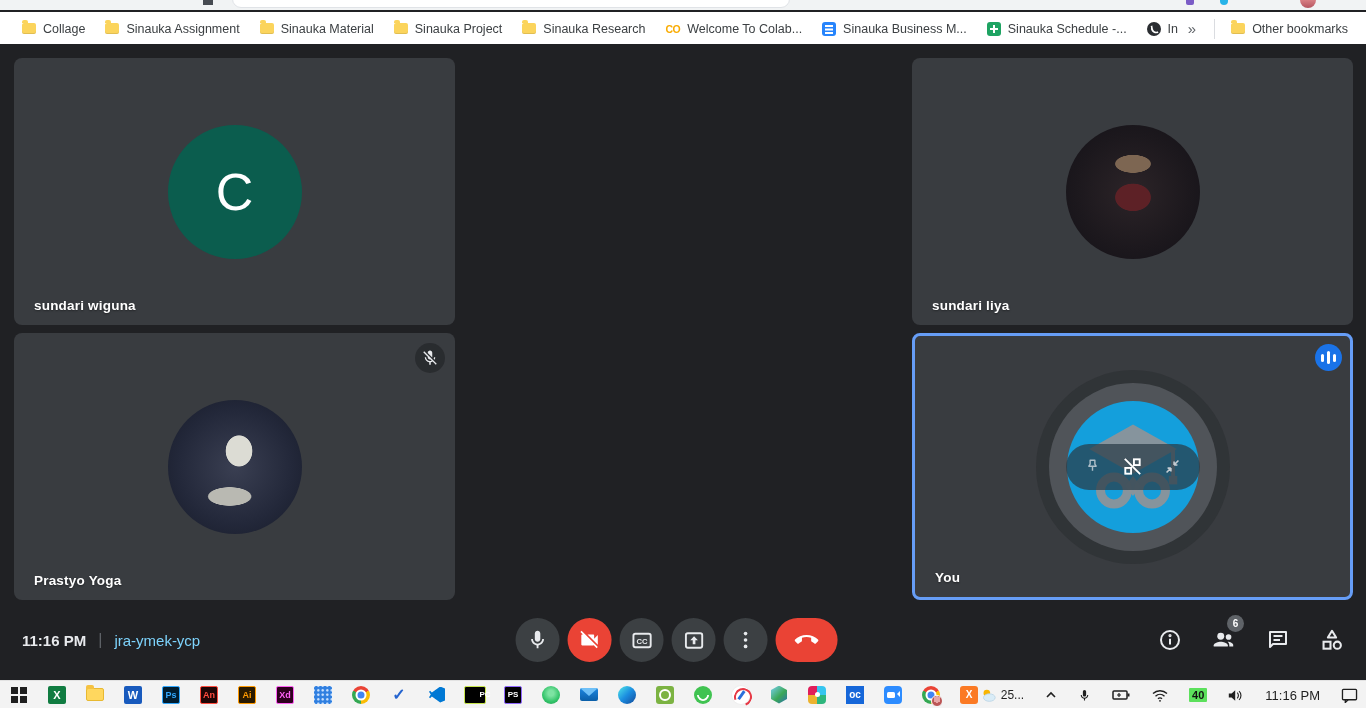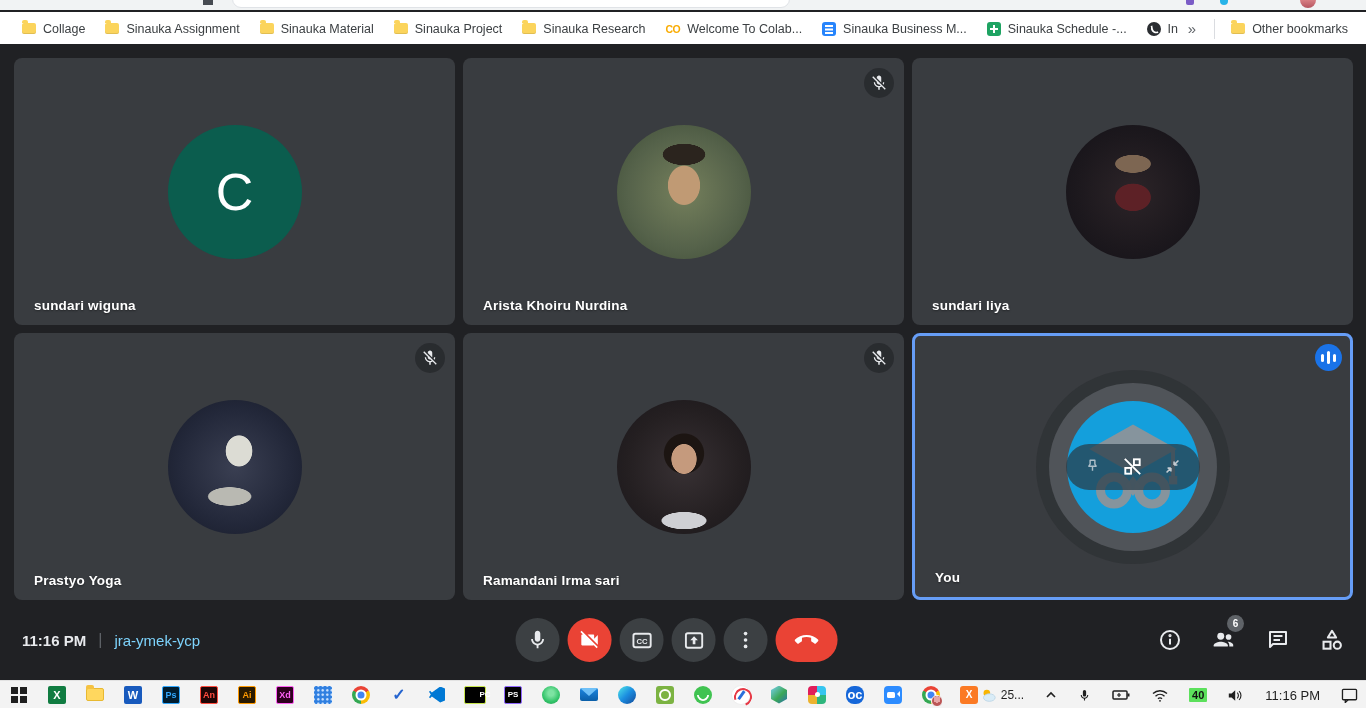--- a/index.html
+++ b/index.html
@@ -120,21 +120,21 @@
   .k-greencam { background:#7cb342; border-radius:3px; }
   .k-greencam::before { content:""; width:8px; height:8px; border:2px solid #fff; border-radius:50%; }
   .k-whatsapp { border-radius:50%; background:#40c351; }
   .k-whatsapp::before { content:""; width:8px; height:8px; border:2.2px solid #fff; border-top-color:transparent; border-right-color:transparent; border-radius:50%; transform:rotate(-45deg); }
   .k-redswirl { border-radius:50%; background:#fff; box-shadow:0 0 0 1px #eee; }
   .k-redswirl::before { content:""; position:absolute; left:2px; top:2px; width:14px; height:14px; border:2.5px solid #e63946; border-bottom-color:transparent; border-radius:50%; transform:rotate(25deg); }
   .k-redswirl::after { content:""; position:absolute; left:8px; top:4px; width:2.5px; height:10px; background:#2a6fdb; transform:rotate(35deg); }
   .k-hexagon { width:16px; height:18px; background:linear-gradient(135deg,#7ad0f0,#3aa757 55%,#2b6fb3); clip-path:polygon(50% 0, 100% 25%, 100% 75%, 50% 100%, 0 75%, 0 25%); }
   .k-slack { border-radius:4px; background:conic-gradient(#36c5f0 0 25%, #2eb67d 0 50%, #ecb22e 0 75%, #e01e5a 0 100%); }
   .k-slack::before { content:""; width:5px; height:5px; background:#fff; border-radius:50%; }
-  .k-oc { background:#1667d9; border-radius:8px; font-size:13px; text-transform:lowercase; }
+  .k-oc { background:#1667d9; border-radius:0; font-size:10px; text-transform:lowercase; }
   .k-bluecam { background:#2d8cff; border-radius:4px; }
   .k-bluecam::before { content:""; position:absolute; left:3px; top:6px; width:8px; height:6px; background:#fff; border-radius:1.5px; }
   .k-bluecam::after { content:""; position:absolute; right:2px; top:5.5px; width:0; height:0; border:3.5px solid transparent; border-right-color:#fff; }
   .k-xampp { background:#fb7a24; border-radius:3px; font-size:10px; }
 
   .tray { position:absolute; right:4px; top:0; height:28px; display:flex; align-items:center; gap:21px; padding-right:4px; }
   .tray-item { display:flex; align-items:center; gap:4px; cursor:pointer; color:#1f1f1f; }
   .tray-text { font-size:12px; color:#1f1f1f; }
   .tray-clock { font-size:13px; color:#1f1f1f; }
   .batt40 { background:#5ce05c; color:#111; font-size:11px; font-weight:700; padding:1px 3px; border-radius:1px; }
@@ -202,54 +202,36 @@
 
   <div class="meet">
 
     <div class="tile r1 c1">
       <div class="avatar initial">
         <span class="avatar-letter">C</span>
       </div>
       <span class="tile-name">sundari wiguna</span>
     </div>
 
-    <div class="tile r1 c2">
-      <div class="avatar ph-arista"></div>
-      <div class="mute-chip">
-        <svg width="18" height="18" viewBox="0 0 24 24" fill="#e8eaed">
-            <path d="M19 11h-1.7c0 .74-.16 1.43-.43 2.05l1.23 1.23c.56-.98.9-2.09.9-3.28zm-4.02.17c0-.06.02-.11.02-.17V5c0-1.66-1.34-3-3-3S9 3.34 9 5v.18l5.98 5.99zM4.27 3L3 4.27l6.01 6.01V11c0 1.66 1.33 3 2.99 3 .22 0 .44-.03.65-.08l1.66 1.66c-.71.33-1.5.52-2.31.52-2.76 0-5.3-2.1-5.3-5.1H5c0 3.41 2.72 6.23 6 6.72V21h2v-3.28c.91-.13 1.77-.45 2.54-.9L19.73 21 21 19.73 4.27 3z"></path>
-          </svg>
-      </div>
-      <span class="tile-name">Arista Khoiru Nurdina</span>
-    </div>
 
     <div class="tile r1 c3">
       <div class="avatar ph-sundari"></div>
       <span class="tile-name">sundari liya</span>
     </div>
 
     <div class="tile r2 c1">
       <div class="avatar ph-prastyo"></div>
       <div class="mute-chip">
         <svg width="18" height="18" viewBox="0 0 24 24" fill="#e8eaed">
             <path d="M19 11h-1.7c0 .74-.16 1.43-.43 2.05l1.23 1.23c.56-.98.9-2.09.9-3.28zm-4.02.17c0-.06.02-.11.02-.17V5c0-1.66-1.34-3-3-3S9 3.34 9 5v.18l5.98 5.99zM4.27 3L3 4.27l6.01 6.01V11c0 1.66 1.33 3 2.99 3 .22 0 .44-.03.65-.08l1.66 1.66c-.71.33-1.5.52-2.31.52-2.76 0-5.3-2.1-5.3-5.1H5c0 3.41 2.72 6.23 6 6.72V21h2v-3.28c.91-.13 1.77-.45 2.54-.9L19.73 21 21 19.73 4.27 3z"></path>
           </svg>
       </div>
       <span class="tile-name">Prastyo Yoga</span>
     </div>
 
-    <div class="tile r2 c2">
-      <div class="avatar ph-ramandani"></div>
-      <div class="mute-chip">
-        <svg width="18" height="18" viewBox="0 0 24 24" fill="#e8eaed">
-            <path d="M19 11h-1.7c0 .74-.16 1.43-.43 2.05l1.23 1.23c.56-.98.9-2.09.9-3.28zm-4.02.17c0-.06.02-.11.02-.17V5c0-1.66-1.34-3-3-3S9 3.34 9 5v.18l5.98 5.99zM4.27 3L3 4.27l6.01 6.01V11c0 1.66 1.33 3 2.99 3 .22 0 .44-.03.65-.08l1.66 1.66c-.71.33-1.5.52-2.31.52-2.76 0-5.3-2.1-5.3-5.1H5c0 3.41 2.72 6.23 6 6.72V21h2v-3.28c.91-.13 1.77-.45 2.54-.9L19.73 21 21 19.73 4.27 3z"></path>
-          </svg>
-      </div>
-      <span class="tile-name">Ramandani Irma sari</span>
-    </div>
 
     <div class="tile r2 c3 self">
       <div class="self-rings">
         <div class="self-blue">
           <svg width="112" height="112" viewBox="0 0 100 100">
             <g fill="#8d9499" opacity="0.95">
               <polygon points="50,12 89,34 50,56 11,34"></polygon>
               <rect x="84" y="34" width="3.5" height="24"></rect>
               <rect x="82" y="58" width="7.5" height="7.5"></rect>
               <polygon points="50,58 57,67 50,76 43,67"></polygon>

